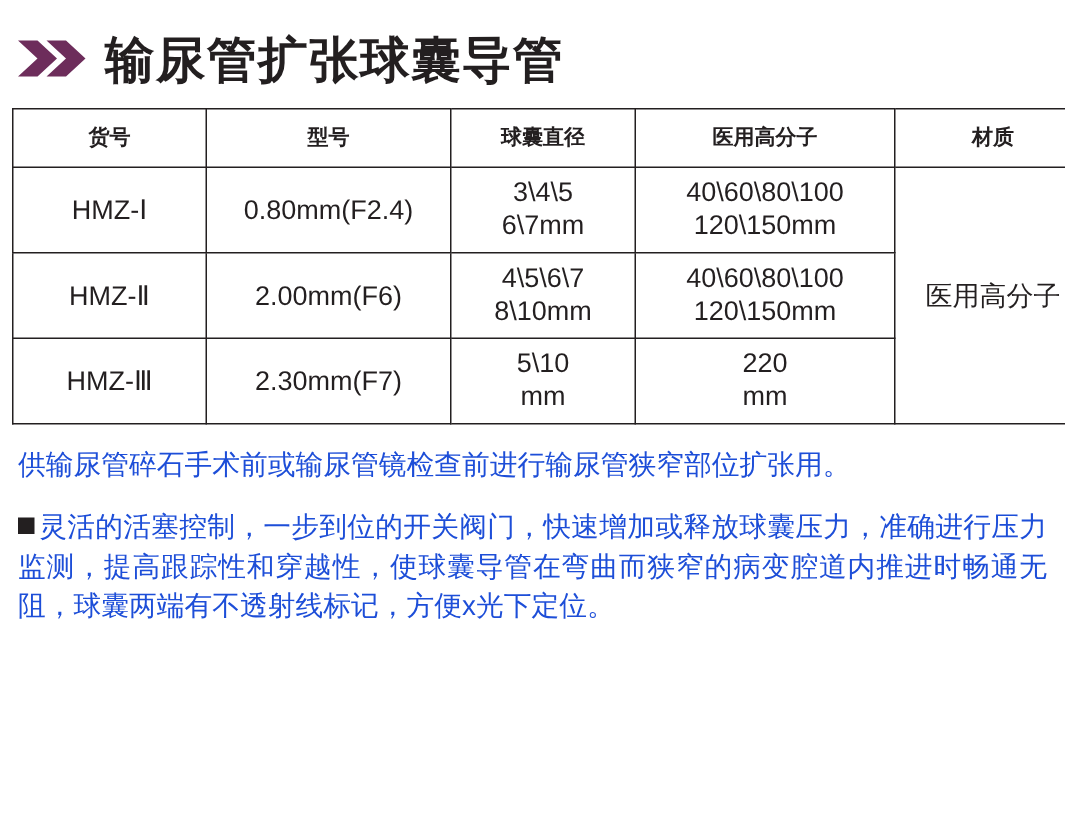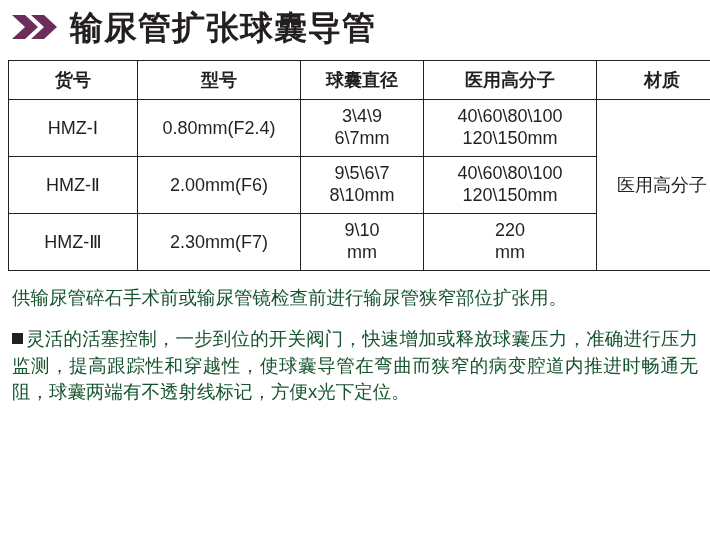--- a/index.html
+++ b/index.html
@@ -12,21 +12,21 @@
     background: #ffffff;
     font-family: "Liberation Sans", sans-serif;
     color: #231f20;
     overflow: hidden;
   }
   .page {
     position: relative;
     width: 710px;
     height: 556px;
     box-sizing: border-box;
-    padding: 0 8px;
+    padding: 12px 8px;
   }
 
   
   .title-row {
     display: flex;
     align-items: center;
     height: 54px;
     padding-left: 4px;
   }
   .chevrons {
@@ -55,21 +55,21 @@
     border: 1px solid #231f20;
     text-align: center;
     vertical-align: middle;
     font-size: 18px;
     color: #231f20;
     padding: 0 2px;
   }
   table.spec thead th {
     height: 38px;
     font-weight: bold;
-    font-size: 18px;
+    font-size: 14px;
   }
   table.spec tbody td {
     height: 56px;
   }
   .cell-2line {
     line-height: 1.22;
     font-size: 17px;
     white-space: pre-line;
   }
   .col-code  { width: 124px; }
@@ -80,21 +80,21 @@
   .mat-cell  { font-size: 18px; }
 
   
   .body-text {
     margin-top: 14px;
     padding: 0 4px;
   }
   .para {
     font-size: 18.5px;
     line-height: 1.45;
-    color: #14532d;
+    color: #1d4ed8;
     margin: 0 0 10px 0;
     text-align: justify;
   }
   .para.lead {
     margin-bottom: 14px;
   }
   .bullet-sq {
     display: inline-block;
     width: 11px;
     height: 11px;
@@ -125,38 +125,38 @@
         <th class="col-model">型号</th>
         <th class="col-dia">球囊直径</th>
         <th class="col-len">医用高分子</th>
         <th class="col-mat">材质</th>
       </tr>
     </thead>
     <tbody>
       <tr>
         <td>HMZ-Ⅰ</td>
         <td>0.80mm(F2.4)</td>
-        <td class="cell-2line">3\4\9
+        <td class="cell-2line">3\4\5
 6\7mm</td>
         <td class="cell-2line">40\60\80\100
 120\150mm</td>
         <td class="mat-cell" rowspan="3">医用高分子</td>
       </tr>
       <tr>
         <td>HMZ-Ⅱ</td>
         <td>2.00mm(F6)</td>
-        <td class="cell-2line">9\5\6\7
+        <td class="cell-2line">4\5\6\7
 8\10mm</td>
         <td class="cell-2line">40\60\80\100
 120\150mm</td>
       </tr>
       <tr>
         <td>HMZ-Ⅲ</td>
         <td>2.30mm(F7)</td>
-        <td class="cell-2line">9\10
+        <td class="cell-2line">5\10
 mm</td>
         <td class="cell-2line">220
 mm</td>
       </tr>
     </tbody>
   </table>
 
   <div class="body-text">
     <p class="para lead">供输尿管碎石手术前或输尿管镜检查前进行输尿管狭窄部位扩张用。</p>
 

